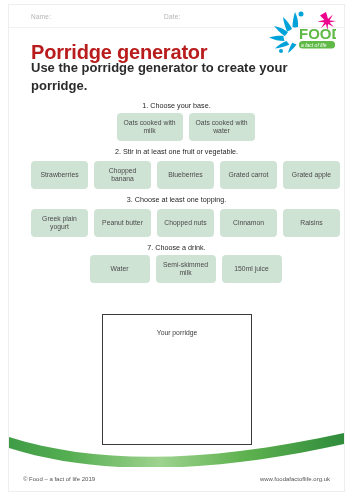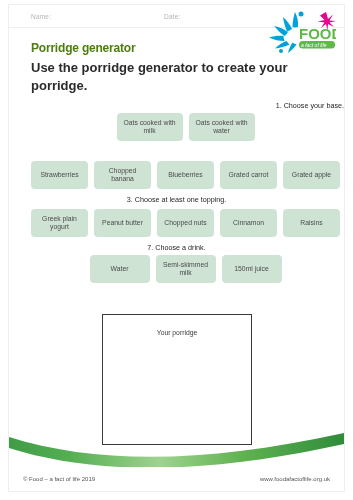--- a/index.html
+++ b/index.html
@@ -62,23 +62,23 @@
     width: 70px;
     height: 46px;
   }
   .logo svg { display: block; }
 
   
   .title {
     position: absolute;
     left: 22px;
     top: 36px;
-    font-size: 12px;
+    font-size: 20px;
     font-weight: bold;
-    color: #4d7c0f;
+    color: #b91c1c;
     letter-spacing: -0.2px;
   }
   .subtitle {
     position: absolute;
     left: 22px;
     top: 54px;
     width: 260px;
     font-size: 13px;
     font-weight: bold;
     color: #2b2b2b;
@@ -86,21 +86,21 @@
   }
 
   
   .step {
     position: absolute;
     width: 100%;
     text-align: center;
     font-size: 7.2px;
     color: #262626;
   }
-  .step-1 { top: 96px; text-align: right; }
+  .step-1 { top: 96px; }
   .step-2 { top: 142px; }
   .step-3 { top: 190px; }
   .step-4 { top: 238px; }
 
   
   .row {
     position: absolute;
     display: flex;
     justify-content: center;
     align-items: stretch;
@@ -209,20 +209,21 @@
     <div class="subtitle">
       <div>Use the porridge generator to create your porridge.</div>
     </div>
 
     <div class="step step-1">1.  Choose your base.</div>
     <div class="row row-base">
       <div class="chip">Oats cooked with milk</div>
       <div class="chip">Oats cooked with water</div>
     </div>
 
+    <div class="step step-2">2. Stir in at least one fruit or vegetable.</div>
     <div class="row row-fruit">
       <div class="chip">Strawberries</div>
       <div class="chip">Chopped banana</div>
       <div class="chip">Blueberries</div>
       <div class="chip">Grated carrot</div>
       <div class="chip">Grated apple</div>
     </div>
 
     <div class="step step-3">3. Choose at least one topping.</div>
     <div class="row row-topping">

